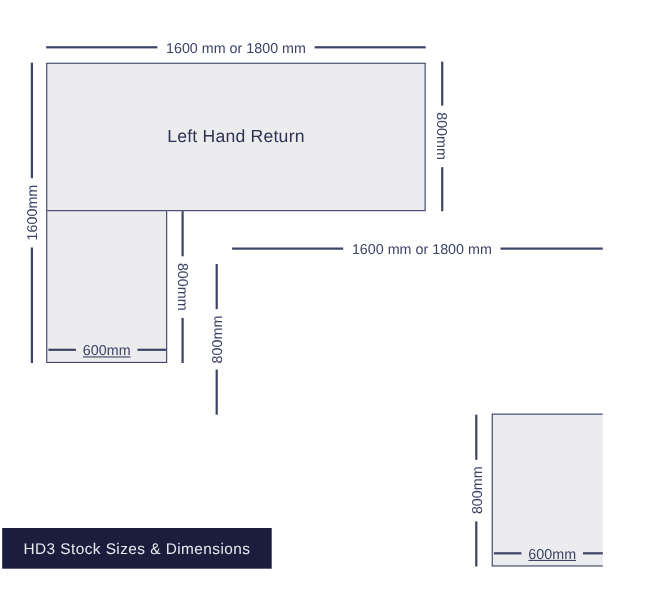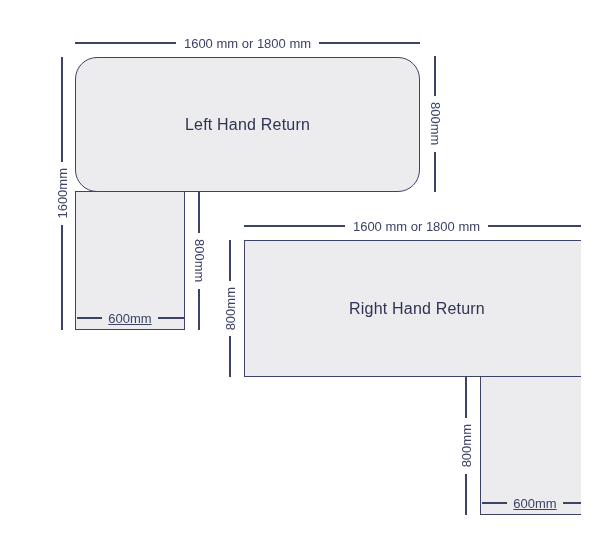--- a/index.html
+++ b/index.html
@@ -9,21 +9,20 @@
     --badge-bg:#1a1e3c;
     --badge-text:#e9eaf0;
     --bg:#ffffff;
   }
   *{box-sizing:border-box;margin:0;padding:0;}
   html,body{background:var(--bg);}
   body{font-family:"Liberation Sans", sans-serif;}
   .canvas{
     position:relative;width:548px;height:550px;background:var(--bg);
     overflow:hidden;
-    margin-left:33px;
   }
   .rect{
     position:absolute;background:var(--fill);
     border:1.5px solid var(--line);
     display:flex;align-items:center;justify-content:center;
   }
   .desk-label{
     font-size:16px;color:var(--desk-text);letter-spacing:.2px;
   }
   
@@ -47,21 +46,21 @@
 <body>
 
 <div class="canvas">
 
   <div class="hdim" style="left:42px;top:36px;width:345px;height:14px;">
     <div class="hline"></div>
     <div class="hlabel">1600 mm or 1800 mm</div>
     <div class="hline"></div>
   </div>
 
-  <div class="rect" style="left:42px;top:57px;width:345px;height:135px;border-radius:22px;">
+  <div class="rect" style="left:42px;top:57px;width:345px;height:135px;">
     <span class="desk-label">Left Hand Return</span>
   </div>
 
   <div class="rect" style="left:42px;top:190.5px;width:110px;height:139.5px;"></div>
 
   <div class="hdim inner" style="left:43.5px;top:311px;width:107px;height:14px;">
     <div class="hline"></div>
     <div class="hlabel">600mm</div>
     <div class="hline"></div>
   </div>
@@ -83,23 +82,20 @@
     <div class="vlabel read-down">800mm</div>
     <div class="vline"></div>
   </div>
 
   <div class="hdim" style="left:211px;top:219px;width:345px;height:14px;">
     <div class="hline"></div>
     <div class="hlabel">1600 mm or 1800 mm</div>
     <div class="hline"></div>
   </div>
 
-  <div class="rect" style="left:211px;top:240px;width:346px;height:137px;">
-    <span class="desk-label">Right Hand Return</span>
-  </div>
 
   <div class="rect" style="left:447px;top:375.5px;width:110px;height:139.5px;"></div>
 
   <div class="hdim inner" style="left:448.5px;top:496px;width:107px;height:14px;">
     <div class="hline"></div>
     <div class="hlabel">600mm</div>
     <div class="hline"></div>
   </div>
 
   <div class="vdim" style="left:189px;top:240px;height:137px;">
@@ -113,14 +109,17 @@
     <div class="vlabel read-up">800mm</div>
     <div class="vline"></div>
   </div>
 
   <div class="vdim" style="left:562px;top:240px;height:275px;">
     <div class="vline"></div>
     <div class="vlabel read-down">1600mm</div>
     <div class="vline"></div>
   </div>
 
+  <div class="badge">
+    <span class="badge-label">HD3 Stock Sizes &amp; Dimensions</span>
+  </div>
 
 </div>
 
 </body></html>

